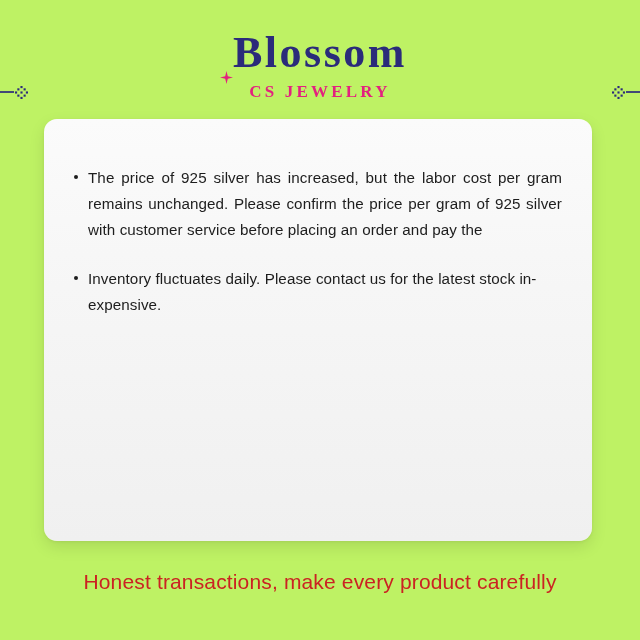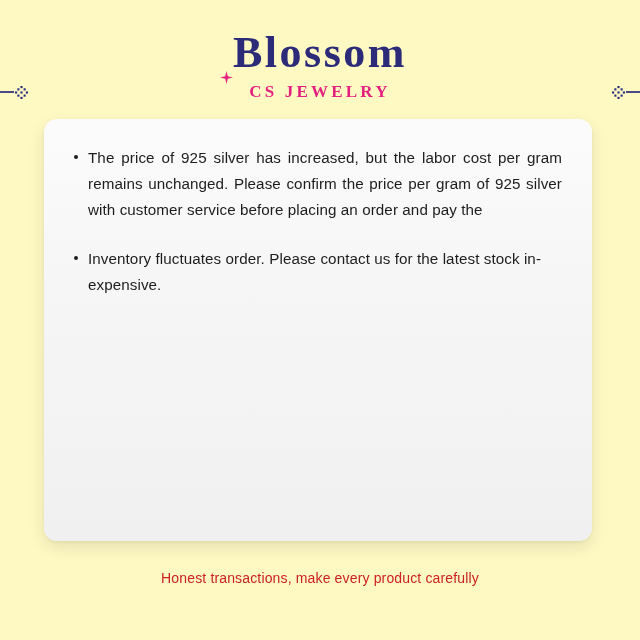--- a/index.html
+++ b/index.html
@@ -9,21 +9,21 @@
     height: 640px;
     background: #ffffff;
     font-family: "Liberation Sans", sans-serif;
     overflow: hidden;
   }
 
   .page {
     position: relative;
     width: 640px;
     height: 640px;
-    background: #fef9c3;
+    background: #bef264;
   }
 
   
   .brand {
     position: absolute;
     top: 30px;
     left: 0;
     width: 640px;
     text-align: center;
   }
@@ -97,20 +97,21 @@
   .notice-item {
     position: relative;
     padding-left: 14px;
     margin-bottom: 23px;
     font-size: 15.2px;
     line-height: 26px;
     color: #1d1d1d;
     text-align: justify;
     text-justify: inter-word;
     letter-spacing: 0.08px;
+    margin-top: 20px;
   }
   .notice-item:last-child { margin-bottom: 0; }
 
   .notice-item .bullet {
     position: absolute;
     left: 0;
     top: 10px;
     width: 4px;
     height: 4px;
     border-radius: 50%;
@@ -130,21 +131,21 @@
 
   .highlight-red { color: #e01b1b; }
 
   
   .slogan {
     position: absolute;
     left: 0;
     top: 570px;
     width: 640px;
     text-align: center;
-    font-size: 14px;
+    font-size: 21px;
     color: #cb2222;
     letter-spacing: 0.15px;
   }
 </style>
 </head>
 <body>
 
 <div class="page">
 
   <div class="brand">
@@ -203,21 +204,21 @@
     <ul class="notice-list">
 
       <li class="notice-item">
         <span class="bullet"></span>
         <span>The price of 925 silver has increased, but the labor cost per gram remains unchanged. Please confirm the price per gram of 925 silver with customer service before placing an order and pay the</span>
       </li>
 
 
       <li class="notice-item">
         <span class="bullet"></span>
-        <span>Inventory fluctuates order. Please contact us for the latest stock in-</span>
+        <span>Inventory fluctuates daily. Please contact us for the latest stock in-</span>
         <span class="last-line">expensive.</span>
       </li>
 
 
     </ul>
   </div>
 
   <div class="slogan">Honest transactions, make every product carefully</div>
 
 </div>

